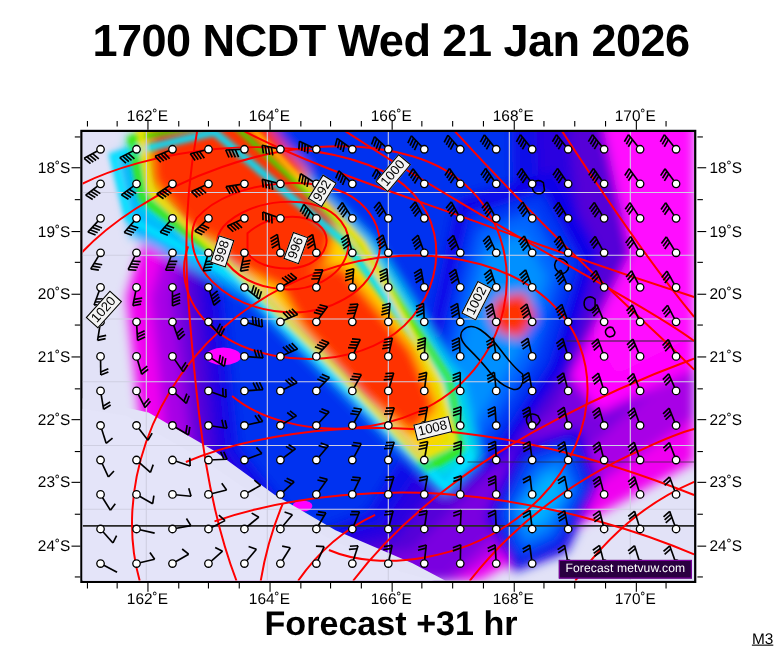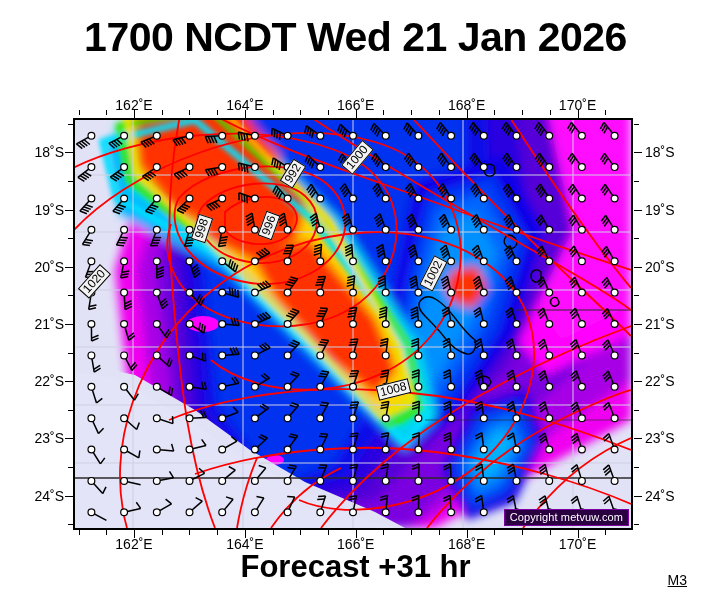--- a/index.html
+++ b/index.html
@@ -11,21 +11,21 @@
     position:absolute;left:0;top:14px;width:711px;text-align:center;
     font-size:41px;font-weight:bold;color:#000;letter-spacing:-0.5px;
     font-family:"Liberation Sans", sans-serif;
   }
   #footer{
     position:absolute;left:0;top:549px;width:711px;text-align:center;
     font-size:31px;font-weight:bold;color:#000;
     font-family:"Liberation Sans", sans-serif;
   }
   #model-id{
-    position:absolute;right:24px;top:572px;font-size:14px;color:#000;
+    position:absolute;right:8px;top:572px;font-size:14px;color:#000;
     font-family:"Liberation Sans", sans-serif;
     text-decoration:underline;
   }
 
   
   #plot{
     position:absolute;left:73px;top:118px;width:560px;height:412px;
     border:2px solid #000;box-sizing:border-box;overflow:hidden;
     background:#e2e2f7;
   }
@@ -1349,21 +1349,21 @@
     </svg>
 
     <div class="clabel" style="left:205px;top:46px;transform:rotate(-58deg);">992</div>
     <div class="clabel" style="left:266px;top:30px;transform:rotate(-50deg);">1000</div>
     <div class="clabel" style="left:114px;top:101px;transform:rotate(-72deg);">998</div>
     <div class="clabel" style="left:181px;top:98px;transform:rotate(-70deg);">996</div>
     <div class="clabel" style="left:342px;top:146px;transform:rotate(-63deg);">1002</div>
     <div class="clabel" style="left:302px;top:262px;transform:rotate(-14deg);">1008</div>
     <div class="clabel" style="left:3px;top:154px;transform:rotate(-48deg);">1020</div>
 
-    <div id="copyright">Copyright metvuw.com</div>
+    <div id="copyright">Forecast metvuw.com</div>
   </div>
 </div>
 
 <div id="axes">
     <div class="tick tick-top" style="left:133.99009900990072px;"></div>
     <div class="tick tick-bot" style="left:133.99009900990072px;"></div>
     <div class="axlab lon-top" style="left:133.99009900990072px;">162˚E</div>
     <div class="axlab lon-bot" style="left:133.99009900990072px;">162˚E</div>
     <div class="tick tick-top" style="left:244.88118811881165px;"></div>
     <div class="tick tick-bot" style="left:244.88118811881165px;"></div>

